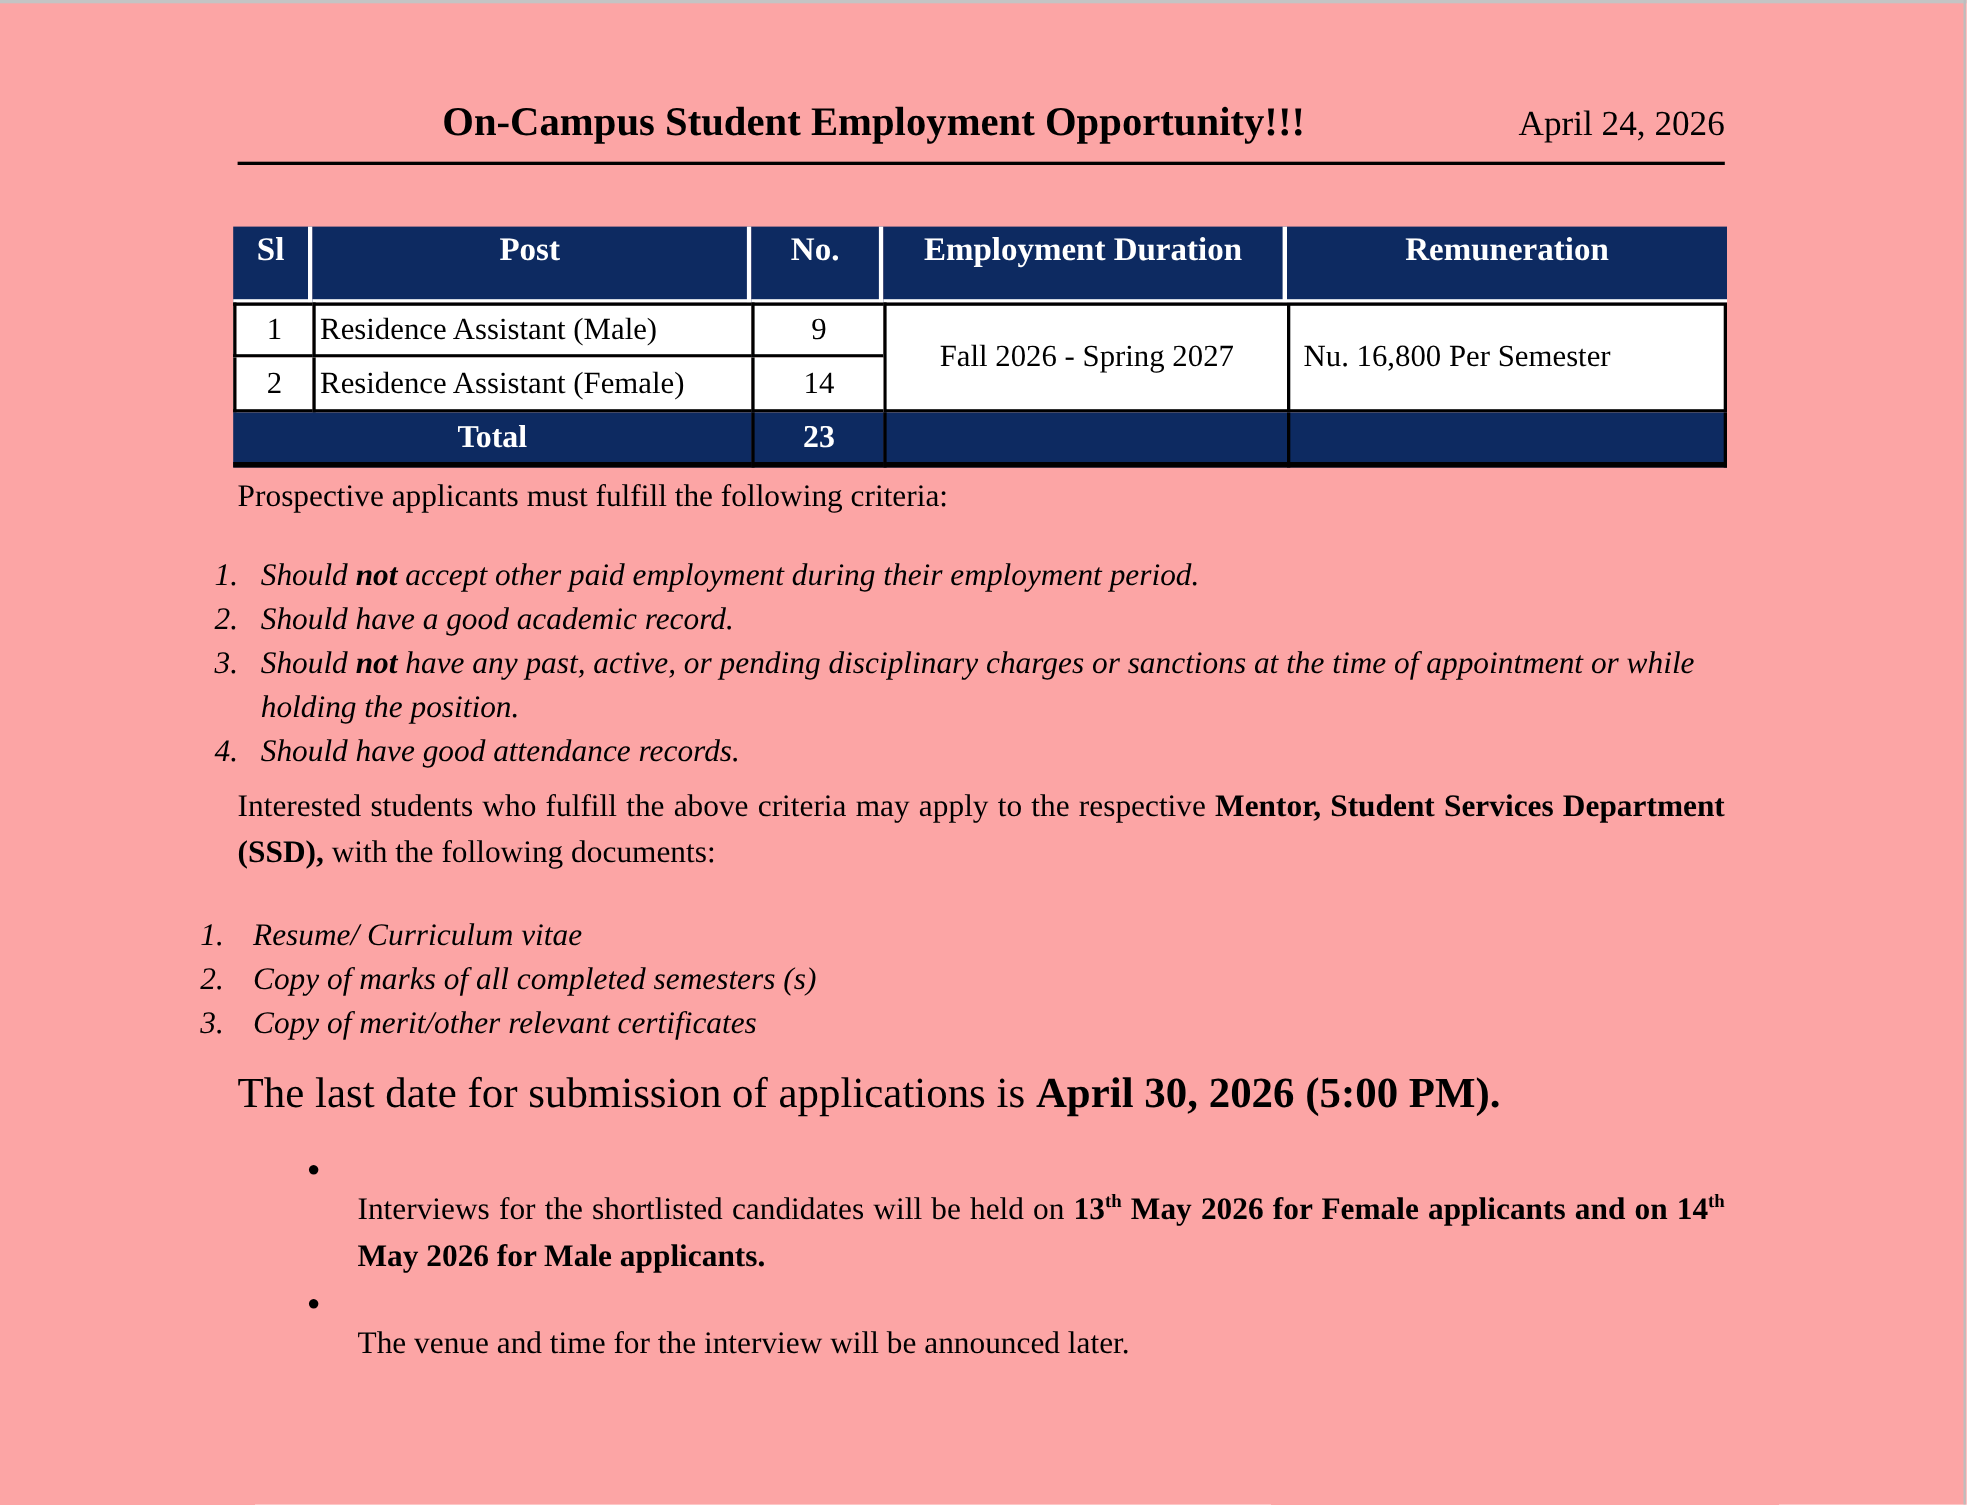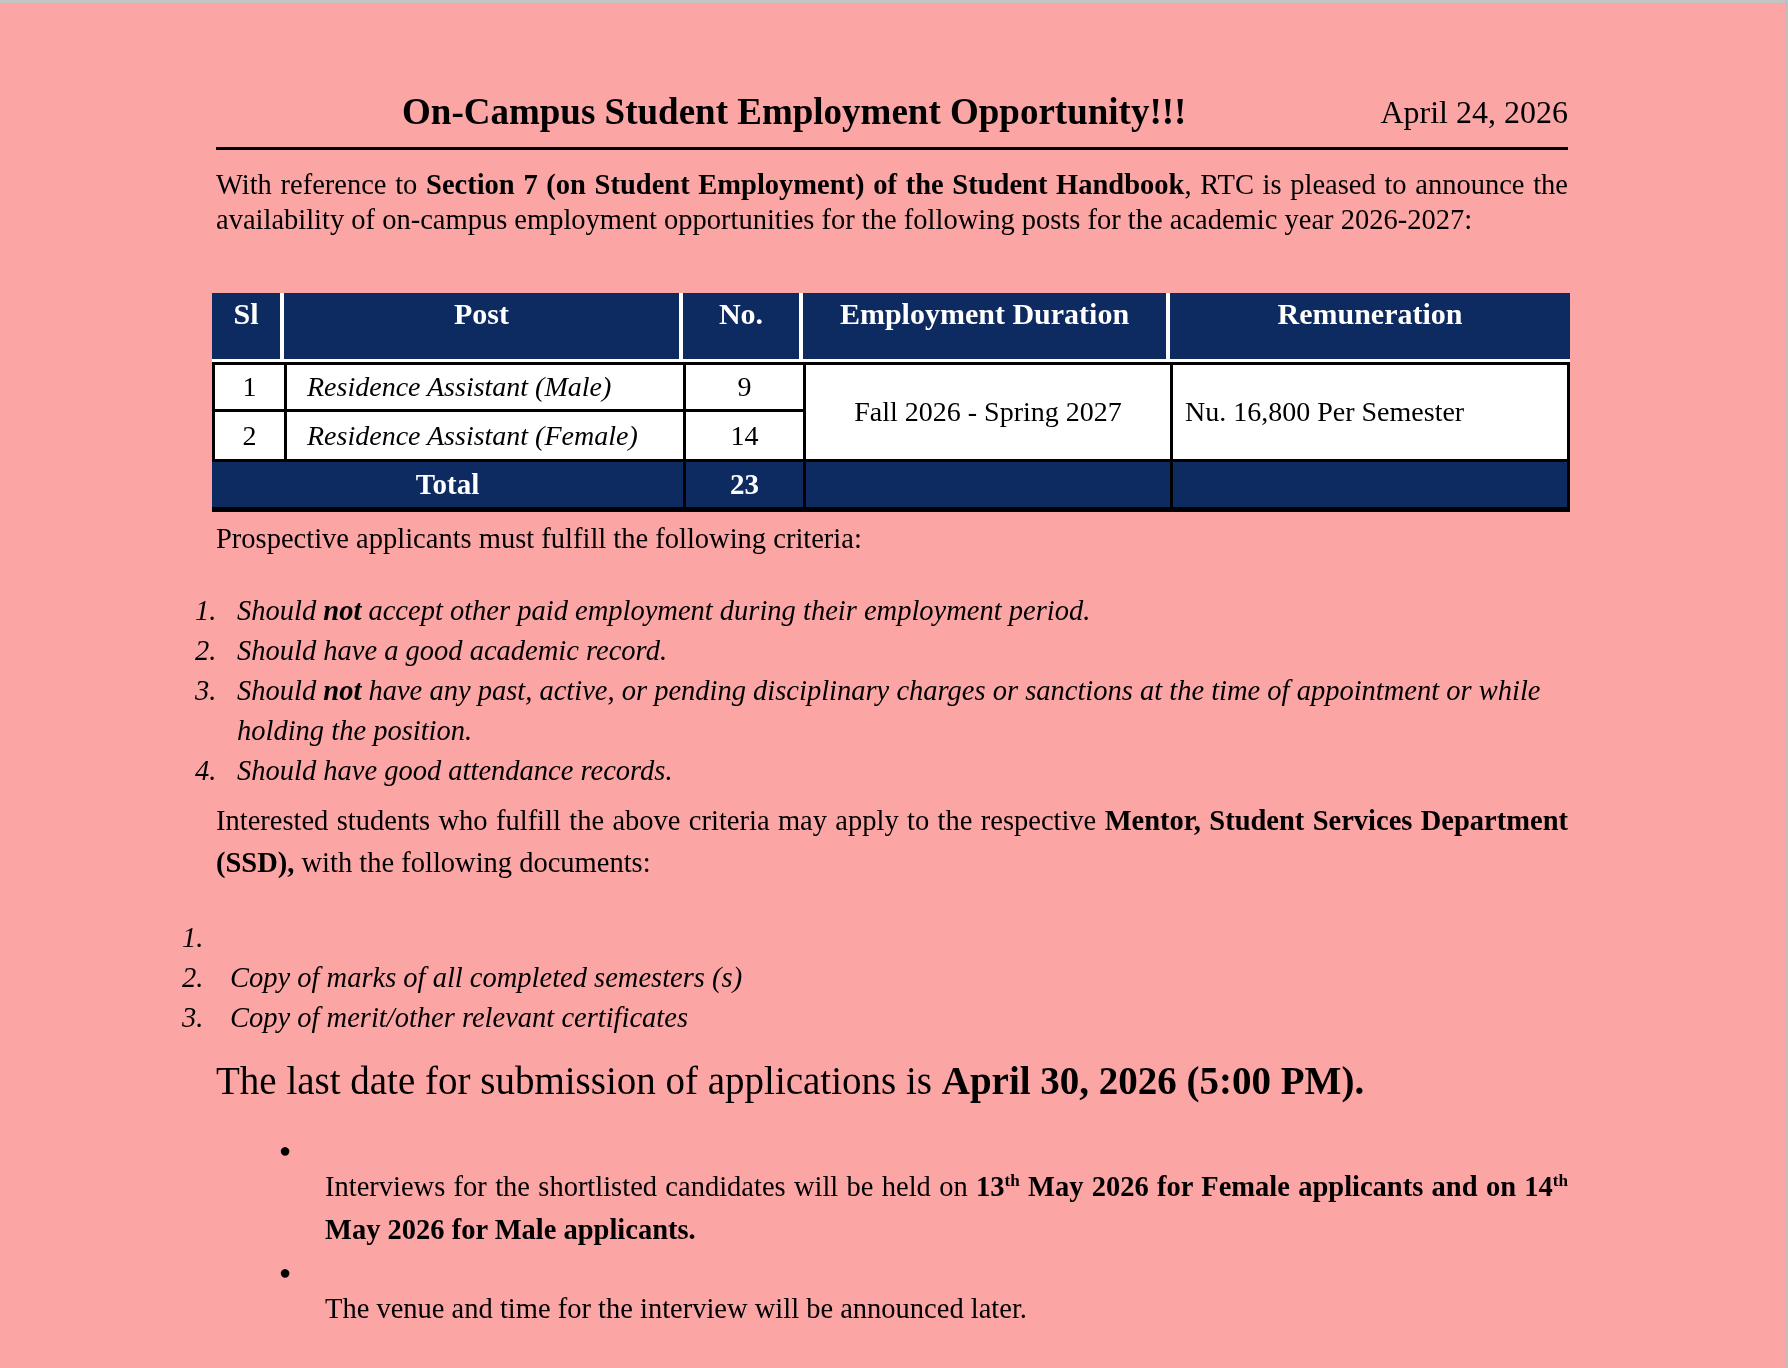--- a/index.html
+++ b/index.html
@@ -29,21 +29,21 @@
   table.vacancy{border-collapse:separate;border-spacing:0;table-layout:fixed;width:1358px;margin-left:-4px;margin-top:56px;font-size:28px;}
   col.c-sl{width:72px;} col.c-post{width:399px;} col.c-no{width:120px;} col.c-dur{width:367px;} col.c-rem{width:400px;}
   th.hd{background:var(--header-navy);color:var(--header-text);font-weight:bold;font-size:30px;
     vertical-align:top;padding:4px 0 0;height:69px;text-align:center;
     border-right:4px solid #ffffff;border-bottom:3px solid #ffffff;}
   th.hd.last{border-right:none;}
   td.tb{border-left:3px solid #000;border-bottom:3px solid #000;height:50px;vertical-align:middle;background:#fff;}
   td.rt{border-top:3px solid #000;}
   td.rr{border-right:3px solid #000;}
   td.ctr{text-align:center;}
-  td.post-cell{padding-left:20px;font-style:italic;}
+  td.post-cell{padding-left:4px;}
   td.rem-cell{padding-left:12px;}
   tr.total td{background:var(--header-navy);color:var(--header-text);font-weight:bold;
     border-bottom:5px solid #000;height:50px;text-align:center;vertical-align:middle;font-size:29px;}
   tr.total td.sep{border-left:3px solid #000;}
   tr.total td.endr{border-right:3px solid #000;}
 
   .criteria-intro{margin:9px 0 0;font-size:28.5px;line-height:35px;}
   .ilist{font-style:italic;font-size:28.5px;line-height:40px;}
   .ilist .li{display:flex;}
   .ilist .num{flex:none;}
@@ -70,21 +70,20 @@
   <div class="chrome-right"></div>
 
   <div class="content">
 
     <div class="title-row">
       <div class="doc-title">On-Campus Student Employment Opportunity!!!</div>
       <div class="doc-date">April 24, 2026</div>
     </div>
     <div class="rule"></div>
 
-    <p class="intro"><span>With reference to </span><b>Section 7 (on Student Employment) of the Student Handbook</b><span>, RTC is pleased to announce the availability of on-campus employment opportunities for the following posts for the academic year 2026-2027:</span></p>
 
     <table class="vacancy">
       <colgroup>
         <col class="c-sl">
           <col class="c-post">
           <col class="c-no">
           <col class="c-dur">
           <col class="c-rem">
       </colgroup>
       <tbody>
@@ -135,20 +134,21 @@
         <span class="num">4.</span>
         <span class="txt"><span>Should have good attendance records.</span></span>
       </div>
     </div>
 
     <p class="apply-para"><span>Interested students who fulfill the above criteria may apply to the respective </span><b>Mentor, Student Services Department (SSD),</b><span> with the following documents:</span></p>
 
     <div class="ilist docs-list">
       <div class="li">
         <span class="num">1.</span>
+        <span class="txt">Resume/ Curriculum vitae</span>
       </div>
       <div class="li">
         <span class="num">2.</span>
         <span class="txt">Copy of marks of all completed semesters (s)</span>
       </div>
       <div class="li">
         <span class="num">3.</span>
         <span class="txt">Copy of merit/other relevant certificates</span>
       </div>
     </div>

